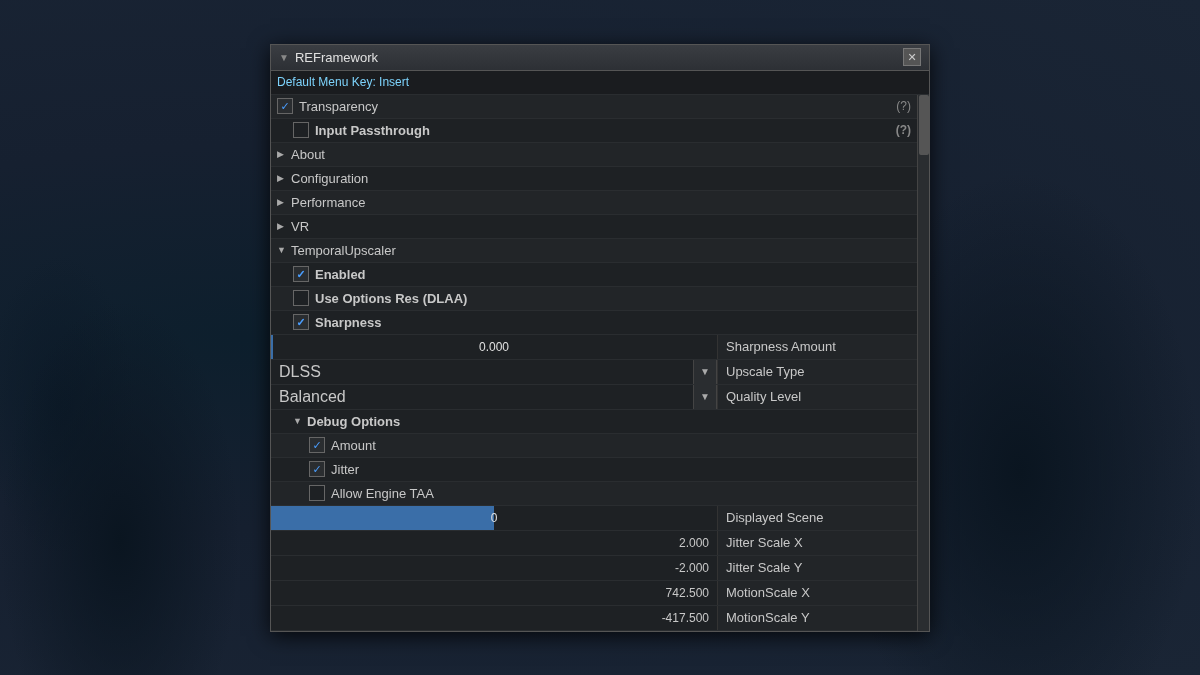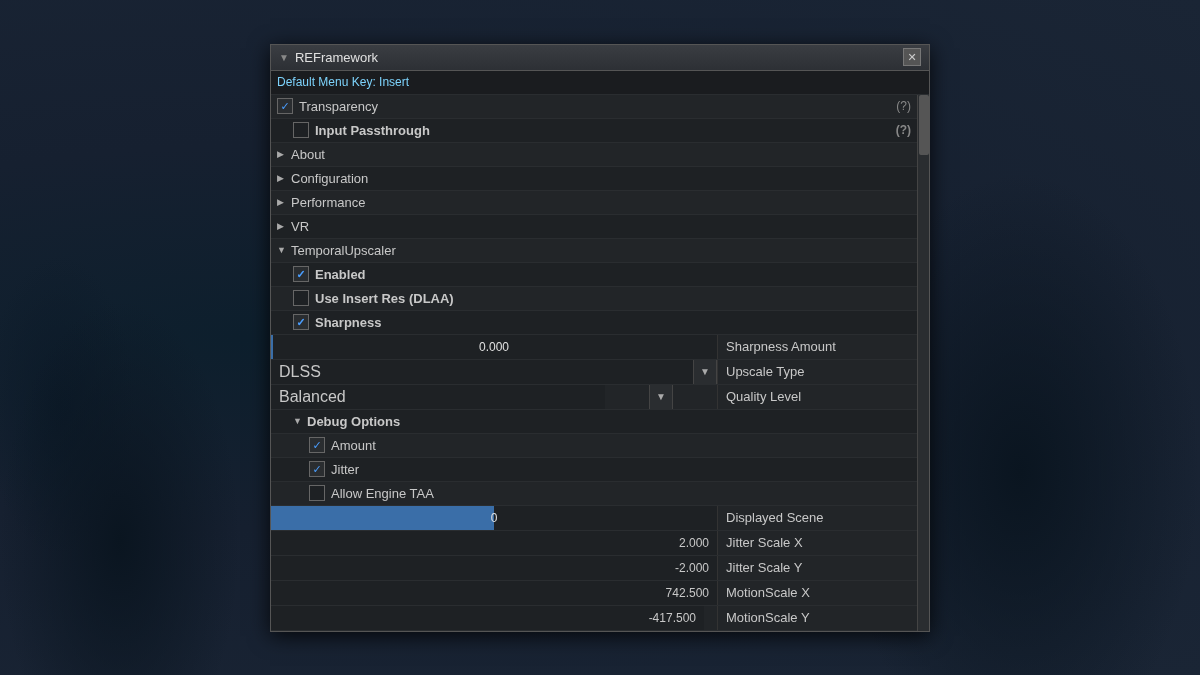--- a/index.html
+++ b/index.html
@@ -352,21 +352,21 @@
         <span class="label">TemporalUpscaler</span>
       </div>
 
       <div class="row indent-1">
         <div class="checkbox checked"></div>
         <span class="label">Enabled</span>
       </div>
 
       <div class="row indent-1">
         <div class="checkbox empty"></div>
-        <span class="label">Use Insert Res (DLAA)</span>
+        <span class="label">Use Options Res (DLAA)</span>
       </div>
 
       <div class="row indent-1">
         <div class="checkbox checked"></div>
         <span class="label">Sharpness</span>
       </div>
 
       <div class="slider-row" style="background:#222528;">
         <div class="slider-container">
           <div class="slider-fill" style="width: 2px;"></div>
@@ -374,21 +374,21 @@
         </div>
         <div class="slider-label">Sharpness Amount</div>
       </div>
 
       <div class="dropdown-row" style="background:#1e2124;">
         <div class="dropdown-value">DLSS</div>
         <div class="dropdown-arrow">▼</div>
         <div class="dropdown-label">Upscale Type</div>
       </div>
 
-      <div class="dropdown-row" style="background:#222528;gap:44px;">
+      <div class="dropdown-row" style="background:#222528;">
         <div class="dropdown-value">Balanced</div>
         <div class="dropdown-arrow">▼</div>
         <div class="dropdown-label">Quality Level</div>
       </div>
 
       <div class="row indent-1">
         <span class="arrow">▼</span>
         <span class="label">Debug Options</span>
       </div>
 
@@ -423,21 +423,21 @@
       <div class="value-row" style="background:#222528;">
         <div class="value-number">-2.000</div>
         <div class="value-label">Jitter Scale Y</div>
       </div>
 
       <div class="value-row" style="background:#1e2124;">
         <div class="value-number">742.500</div>
         <div class="value-label">MotionScale X</div>
       </div>
 
-      <div class="value-row" style="background:#222528;gap:13px;">
+      <div class="value-row" style="background:#222528;">
         <div class="value-number">-417.500</div>
         <div class="value-label">MotionScale Y</div>
       </div>
 
     </div>
 
     <div class="scrollbar">
       <div class="scrollbar-thumb"></div>
     </div>
   </div>

